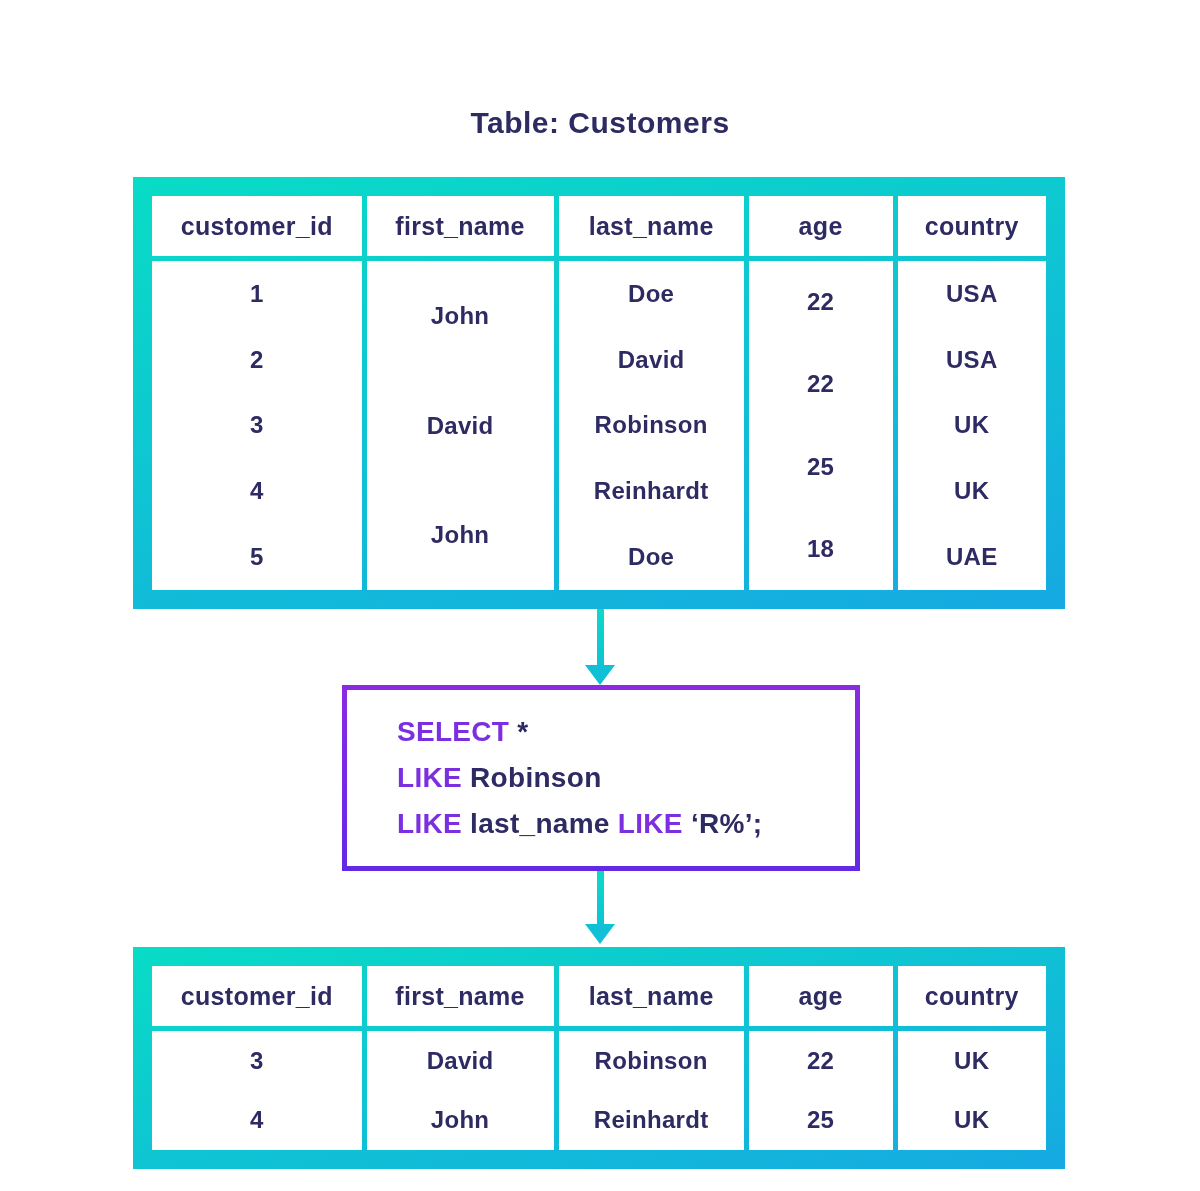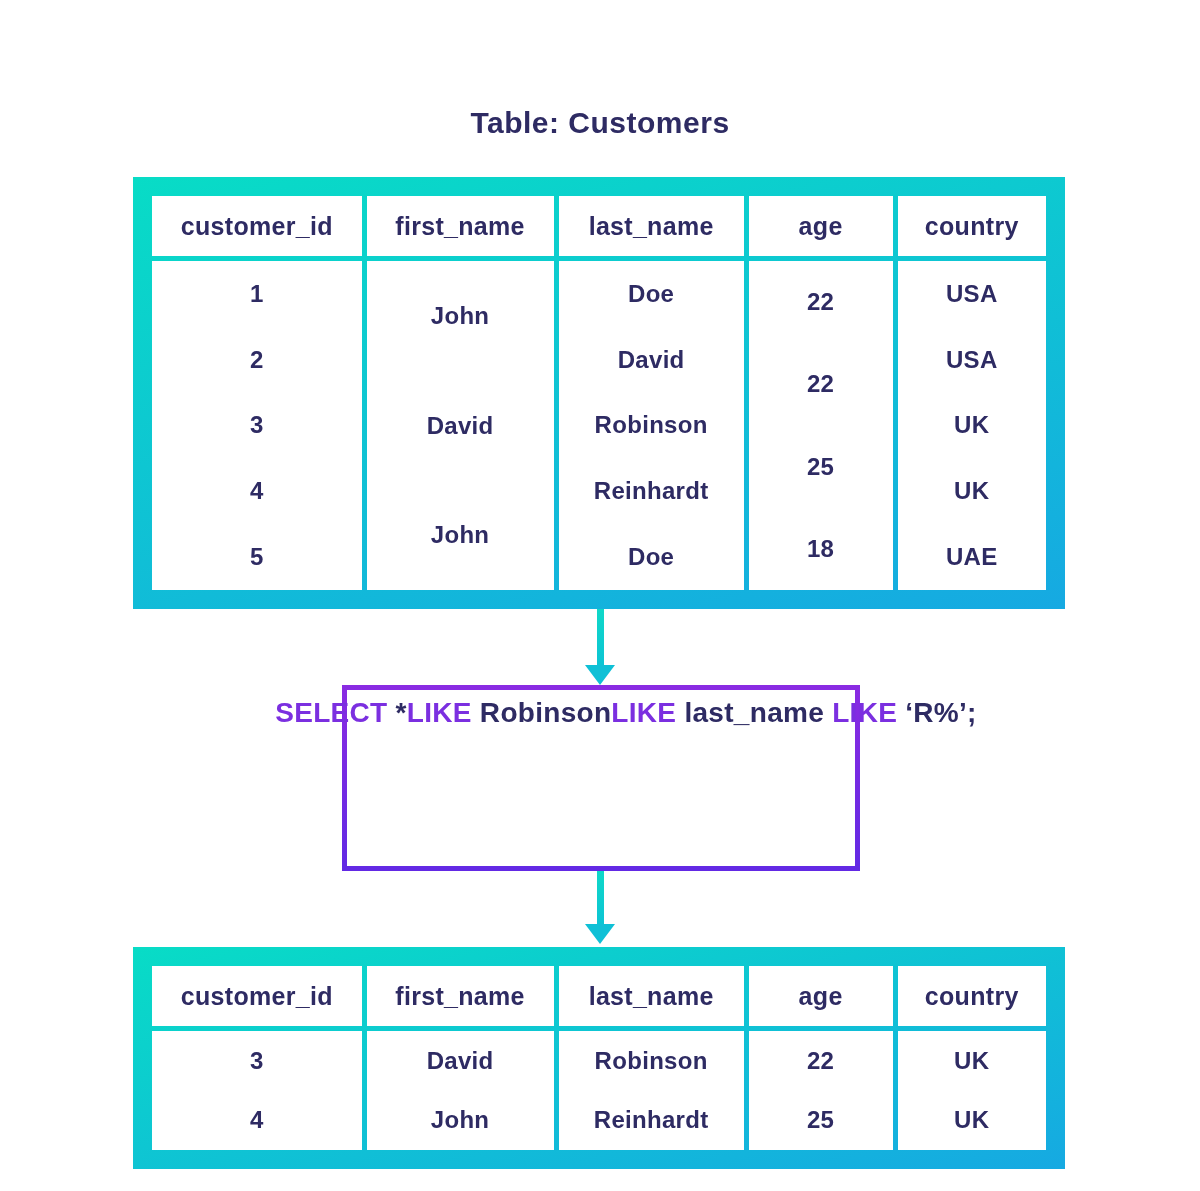--- a/index.html
+++ b/index.html
@@ -63,21 +63,21 @@
   .arrow.a2{left:585px;top:832px;}
   .arrow.a2 .shaft{height:53px;}
   
   .sqlbox{
     position:absolute;left:342px;top:646px;width:518px;height:186px;
     box-sizing:border-box;padding:5px;
     background:linear-gradient(180deg,var(--purple1) 0%,var(--purple2) 100%);
   }
   .sqlinner{
     width:100%;height:100%;background:#fff;box-sizing:border-box;
-    display:flex;flex-direction:row;justify-content:center;
+    display:flex;flex-direction:column;justify-content:center;
     padding-left:50px;
   }
   .sqlline{
     font-size:28px;line-height:46px;color:var(--navy);
     white-space:pre;letter-spacing:0.3px;
   }
   .sqlline .kw{color:var(--keyword);}
 </style>
 </head>
 <body>

